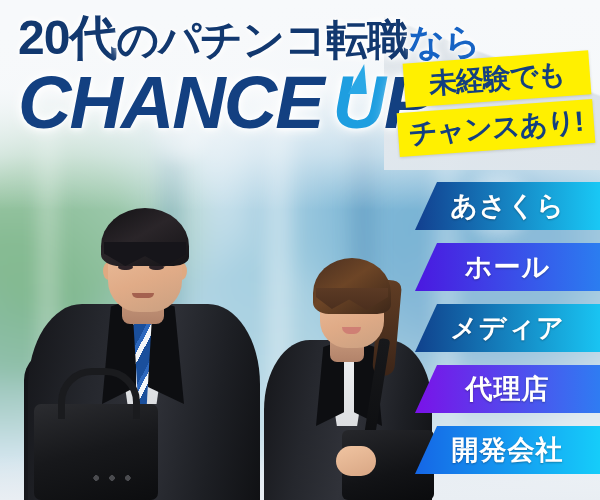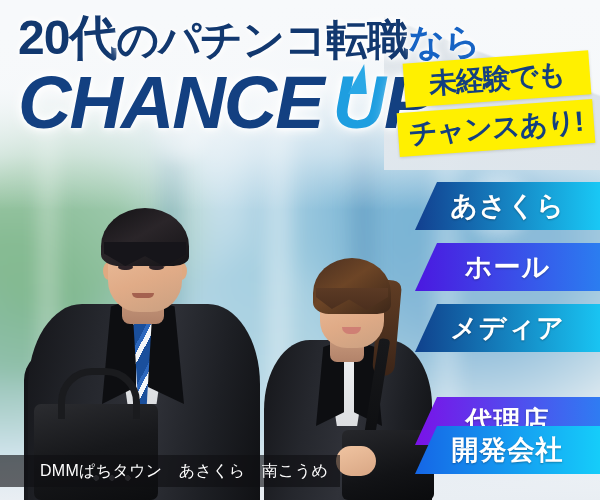--- a/index.html
+++ b/index.html
@@ -335,25 +335,22 @@
   <div class="cats">
     <div class="cat" style="top: 0px; background: linear-gradient(90deg, rgb(18, 63, 143) 0%, rgb(25, 200, 245) 100%);">
       <span>あさくら</span>
     </div>
     <div class="cat" style="top: 61px; background: linear-gradient(90deg, rgb(75, 24, 224) 0%, rgb(43, 125, 240) 100%);">
       <span>ホール</span>
     </div>
     <div class="cat" style="top: 122px; background: linear-gradient(90deg, rgb(16, 65, 140) 0%, rgb(25, 196, 242) 100%);">
       <span>メディア</span>
     </div>
-    <div class="cat" style="top: 183px; background: linear-gradient(90deg, rgb(122, 18, 232) 0%, rgb(47, 124, 242) 100%); margin-top: 32px;">
+    <div class="cat" style="top: 183px; background: linear-gradient(90deg, rgb(122, 18, 232) 0%, rgb(47, 124, 242) 100%);">
       <span>代理店</span>
     </div>
     <div class="cat" style="top: 244px; background: linear-gradient(90deg, rgb(21, 102, 230) 0%, rgb(21, 205, 250) 100%);">
       <span>開発会社</span>
     </div>
   </div>
 
-  <div class="caption">
-    <span>DMMぱちタウン　あさくら　南こうめ</span>
-  </div>
 
 </div>
 
 </body></html>

